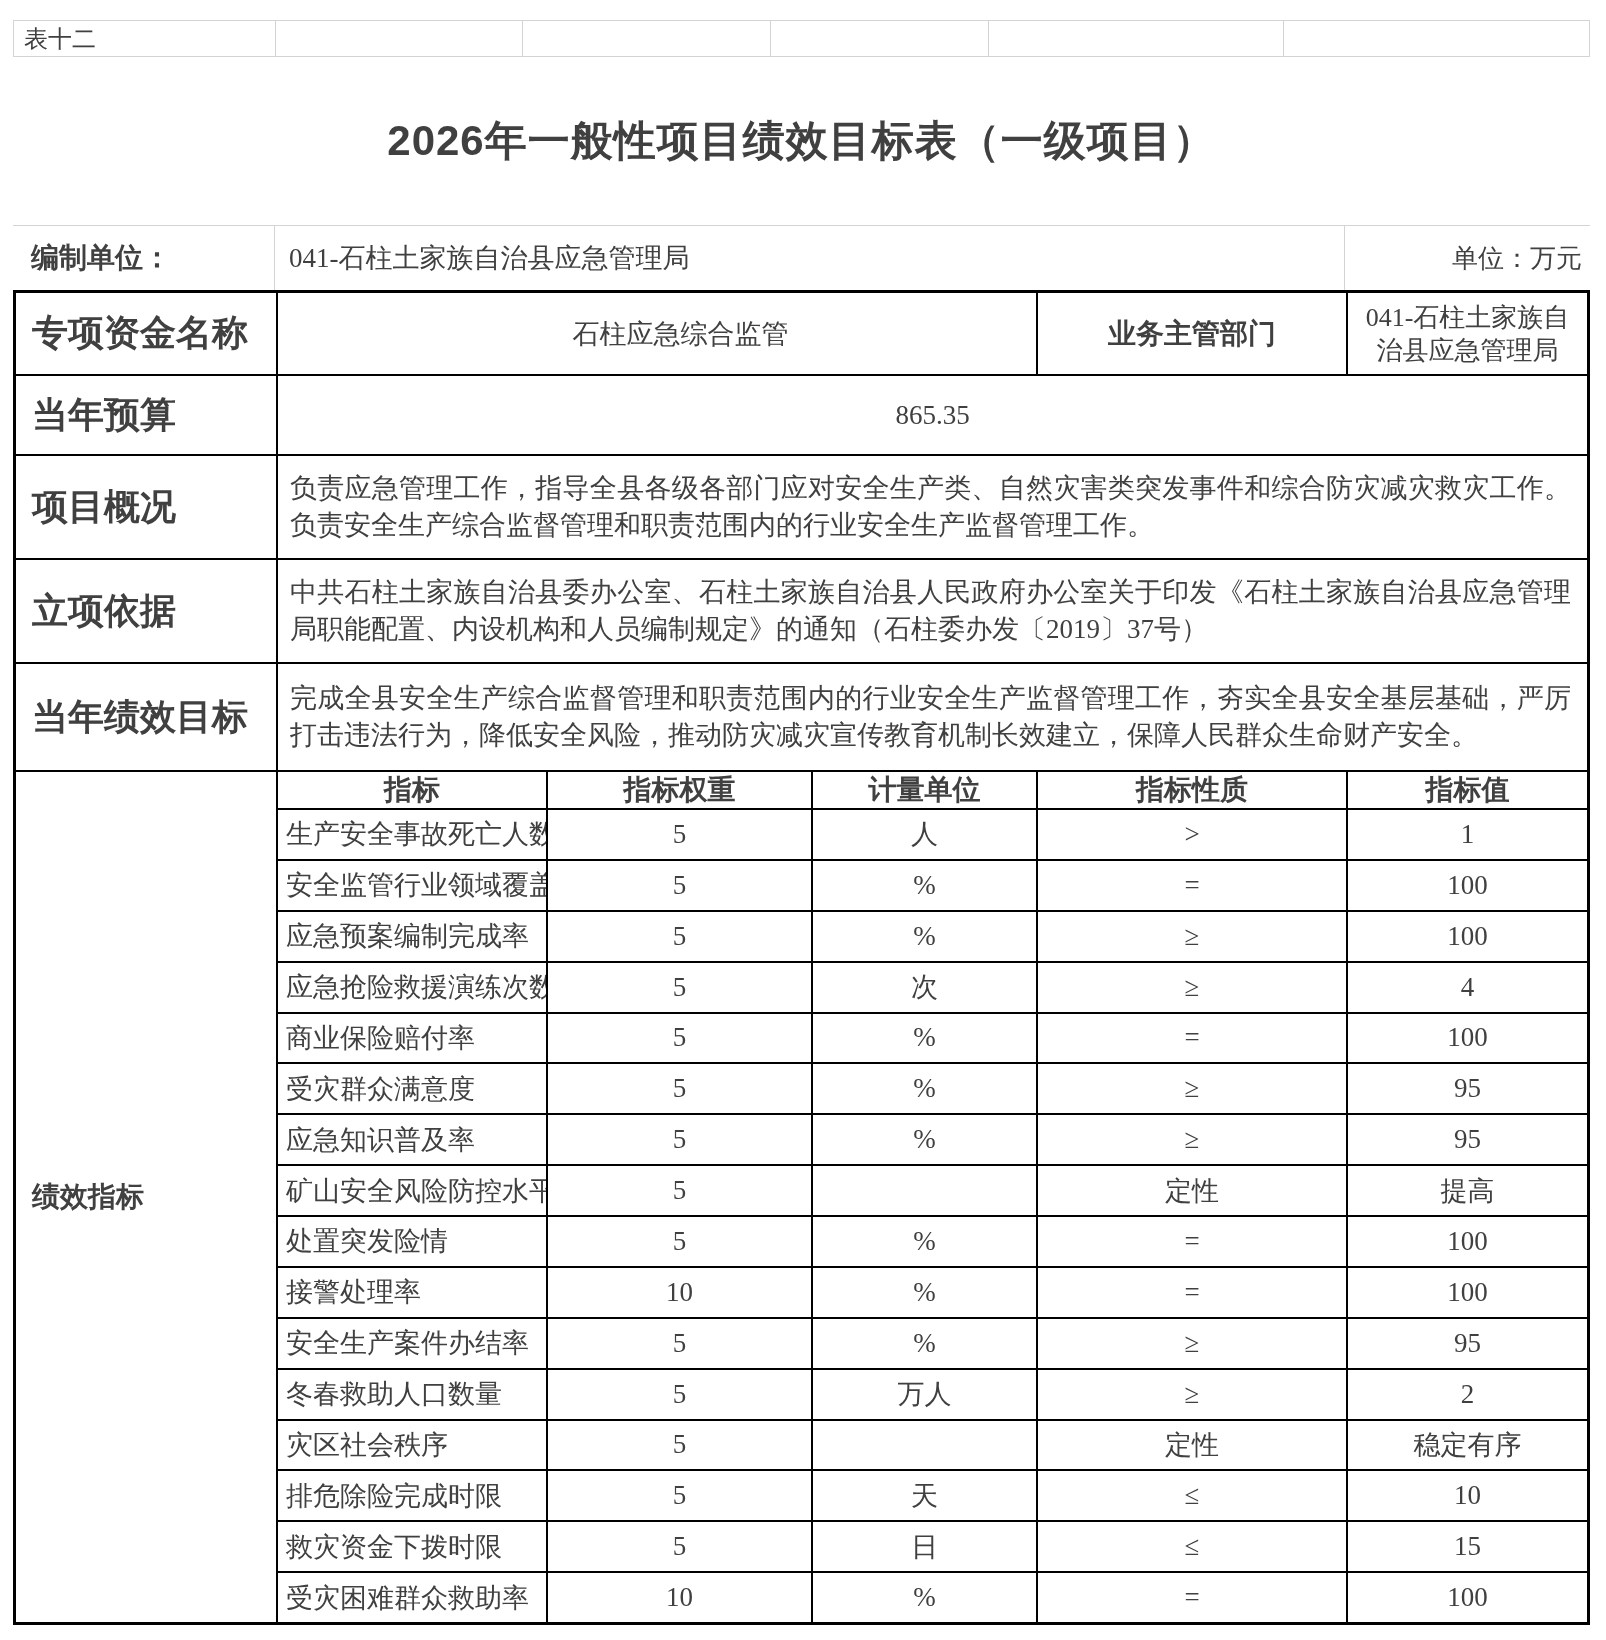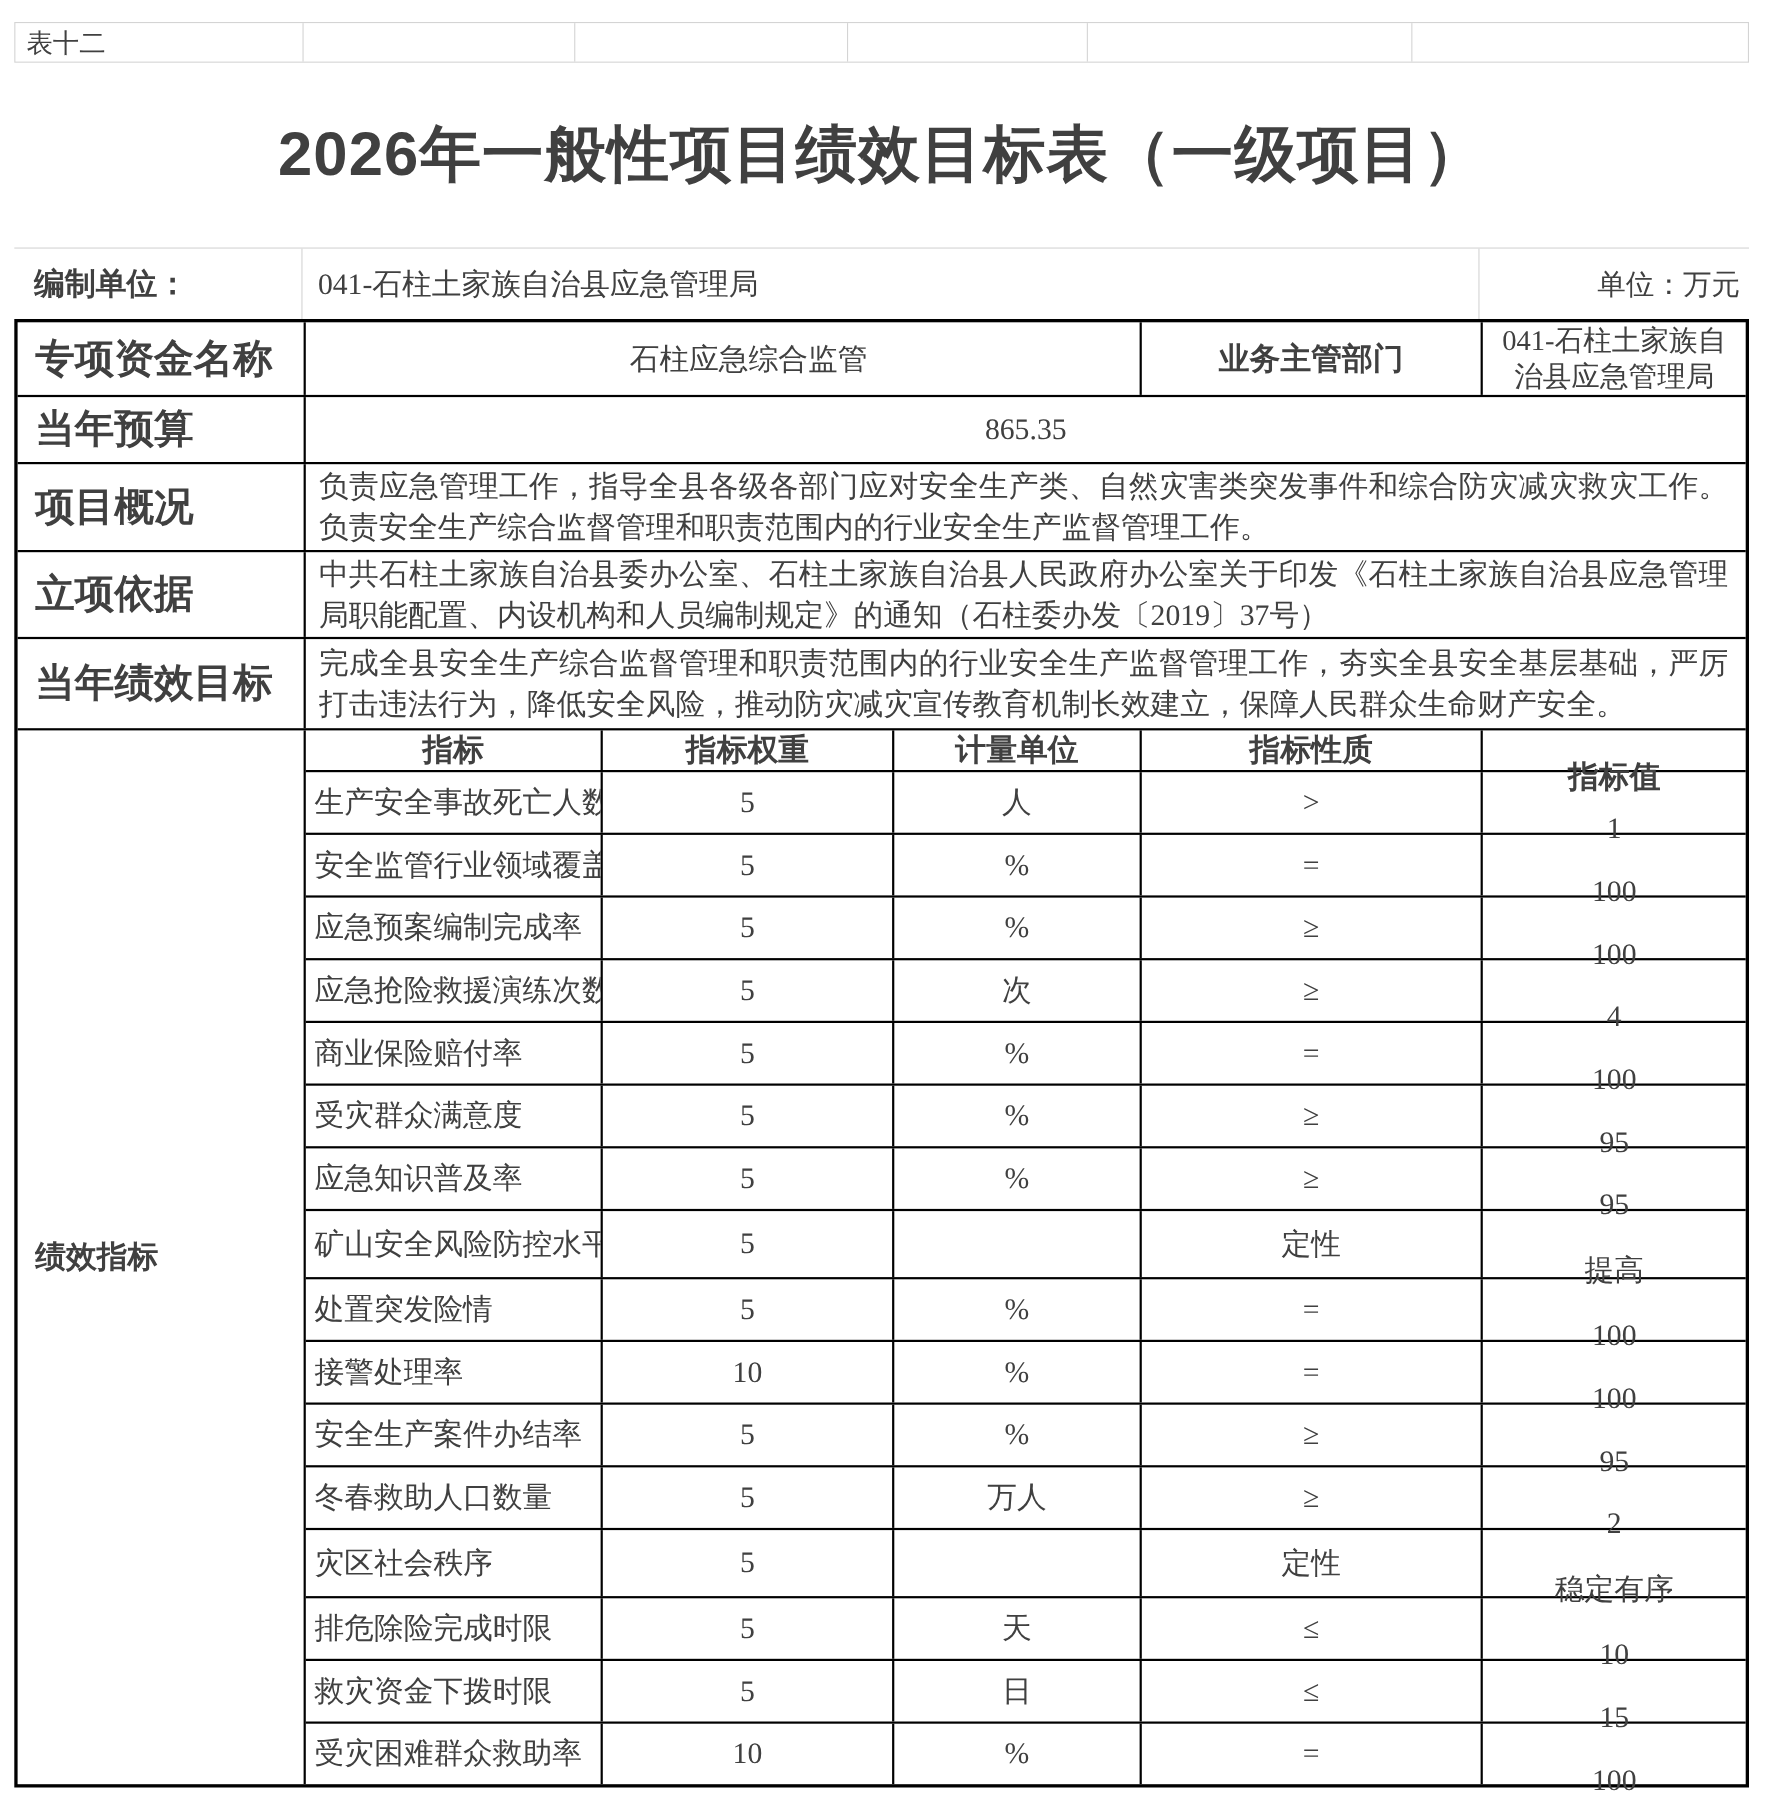--- a/index.html
+++ b/index.html
@@ -22,21 +22,21 @@
     display:flex;align-items:center;}
   .top-strip .gcell:last-child{border-right:none;flex:1;}
   .corner-label{font-size:24px;padding-left:10px;}
   
   .title-block{
     position:absolute;left:13px;top:57px;width:1577px;height:168px;
     display:flex;align-items:center;justify-content:center;
   }
   .title-text{
     font-family:"Liberation Sans","DejaVu Sans",sans-serif;
-    font-weight:800;font-size:56px;letter-spacing:1px;
+    font-weight:800;font-size:42px;letter-spacing:1px;
   }
   
   .prep-row{
     position:absolute;left:13px;top:225px;width:1577px;height:65px;
     display:flex;box-sizing:border-box;border-top:1px solid #d4d4d4;
   }
   .prep-row .pcell{box-sizing:border-box;display:flex;align-items:center;height:100%;}
   .prep-label{width:262px;border-right:1px solid #d4d4d4;padding-left:18px;
     font-weight:bold;font-size:28px;}
   .prep-value{width:1070px;border-right:1px solid #d4d4d4;padding-left:14px;font-size:27px;}
@@ -71,21 +71,21 @@
   .ind-rows{flex:1;display:flex;flex-direction:column;}
   .ind-row{flex:1;display:flex;box-sizing:border-box;border-bottom:2px solid #000;}
   .ind-row:last-child{border-bottom:none;}
   .icell{box-sizing:border-box;display:flex;align-items:center;border-right:2px solid #000;
     font-size:27px;height:100%;}
   .icell:last-child{border-right:none;}
   .col-name{width:270px;padding-left:8px;white-space:nowrap;overflow:hidden;}
   .col-weight{width:265px;justify-content:center;}
   .col-unit{width:225px;justify-content:center;}
   .col-nature{width:310px;justify-content:center;}
-  .col-value{flex:1;justify-content:center;text-align:right;margin-top:24px;}
+  .col-value{flex:1;justify-content:center;text-align:right;}
 </style>
 </head>
 <body>
 
 <div class="sheet">
 
   <div class="top-strip">
     <div class="gcell" style="width:262px">
       <span class="corner-label">表十二</span>
     </div>

